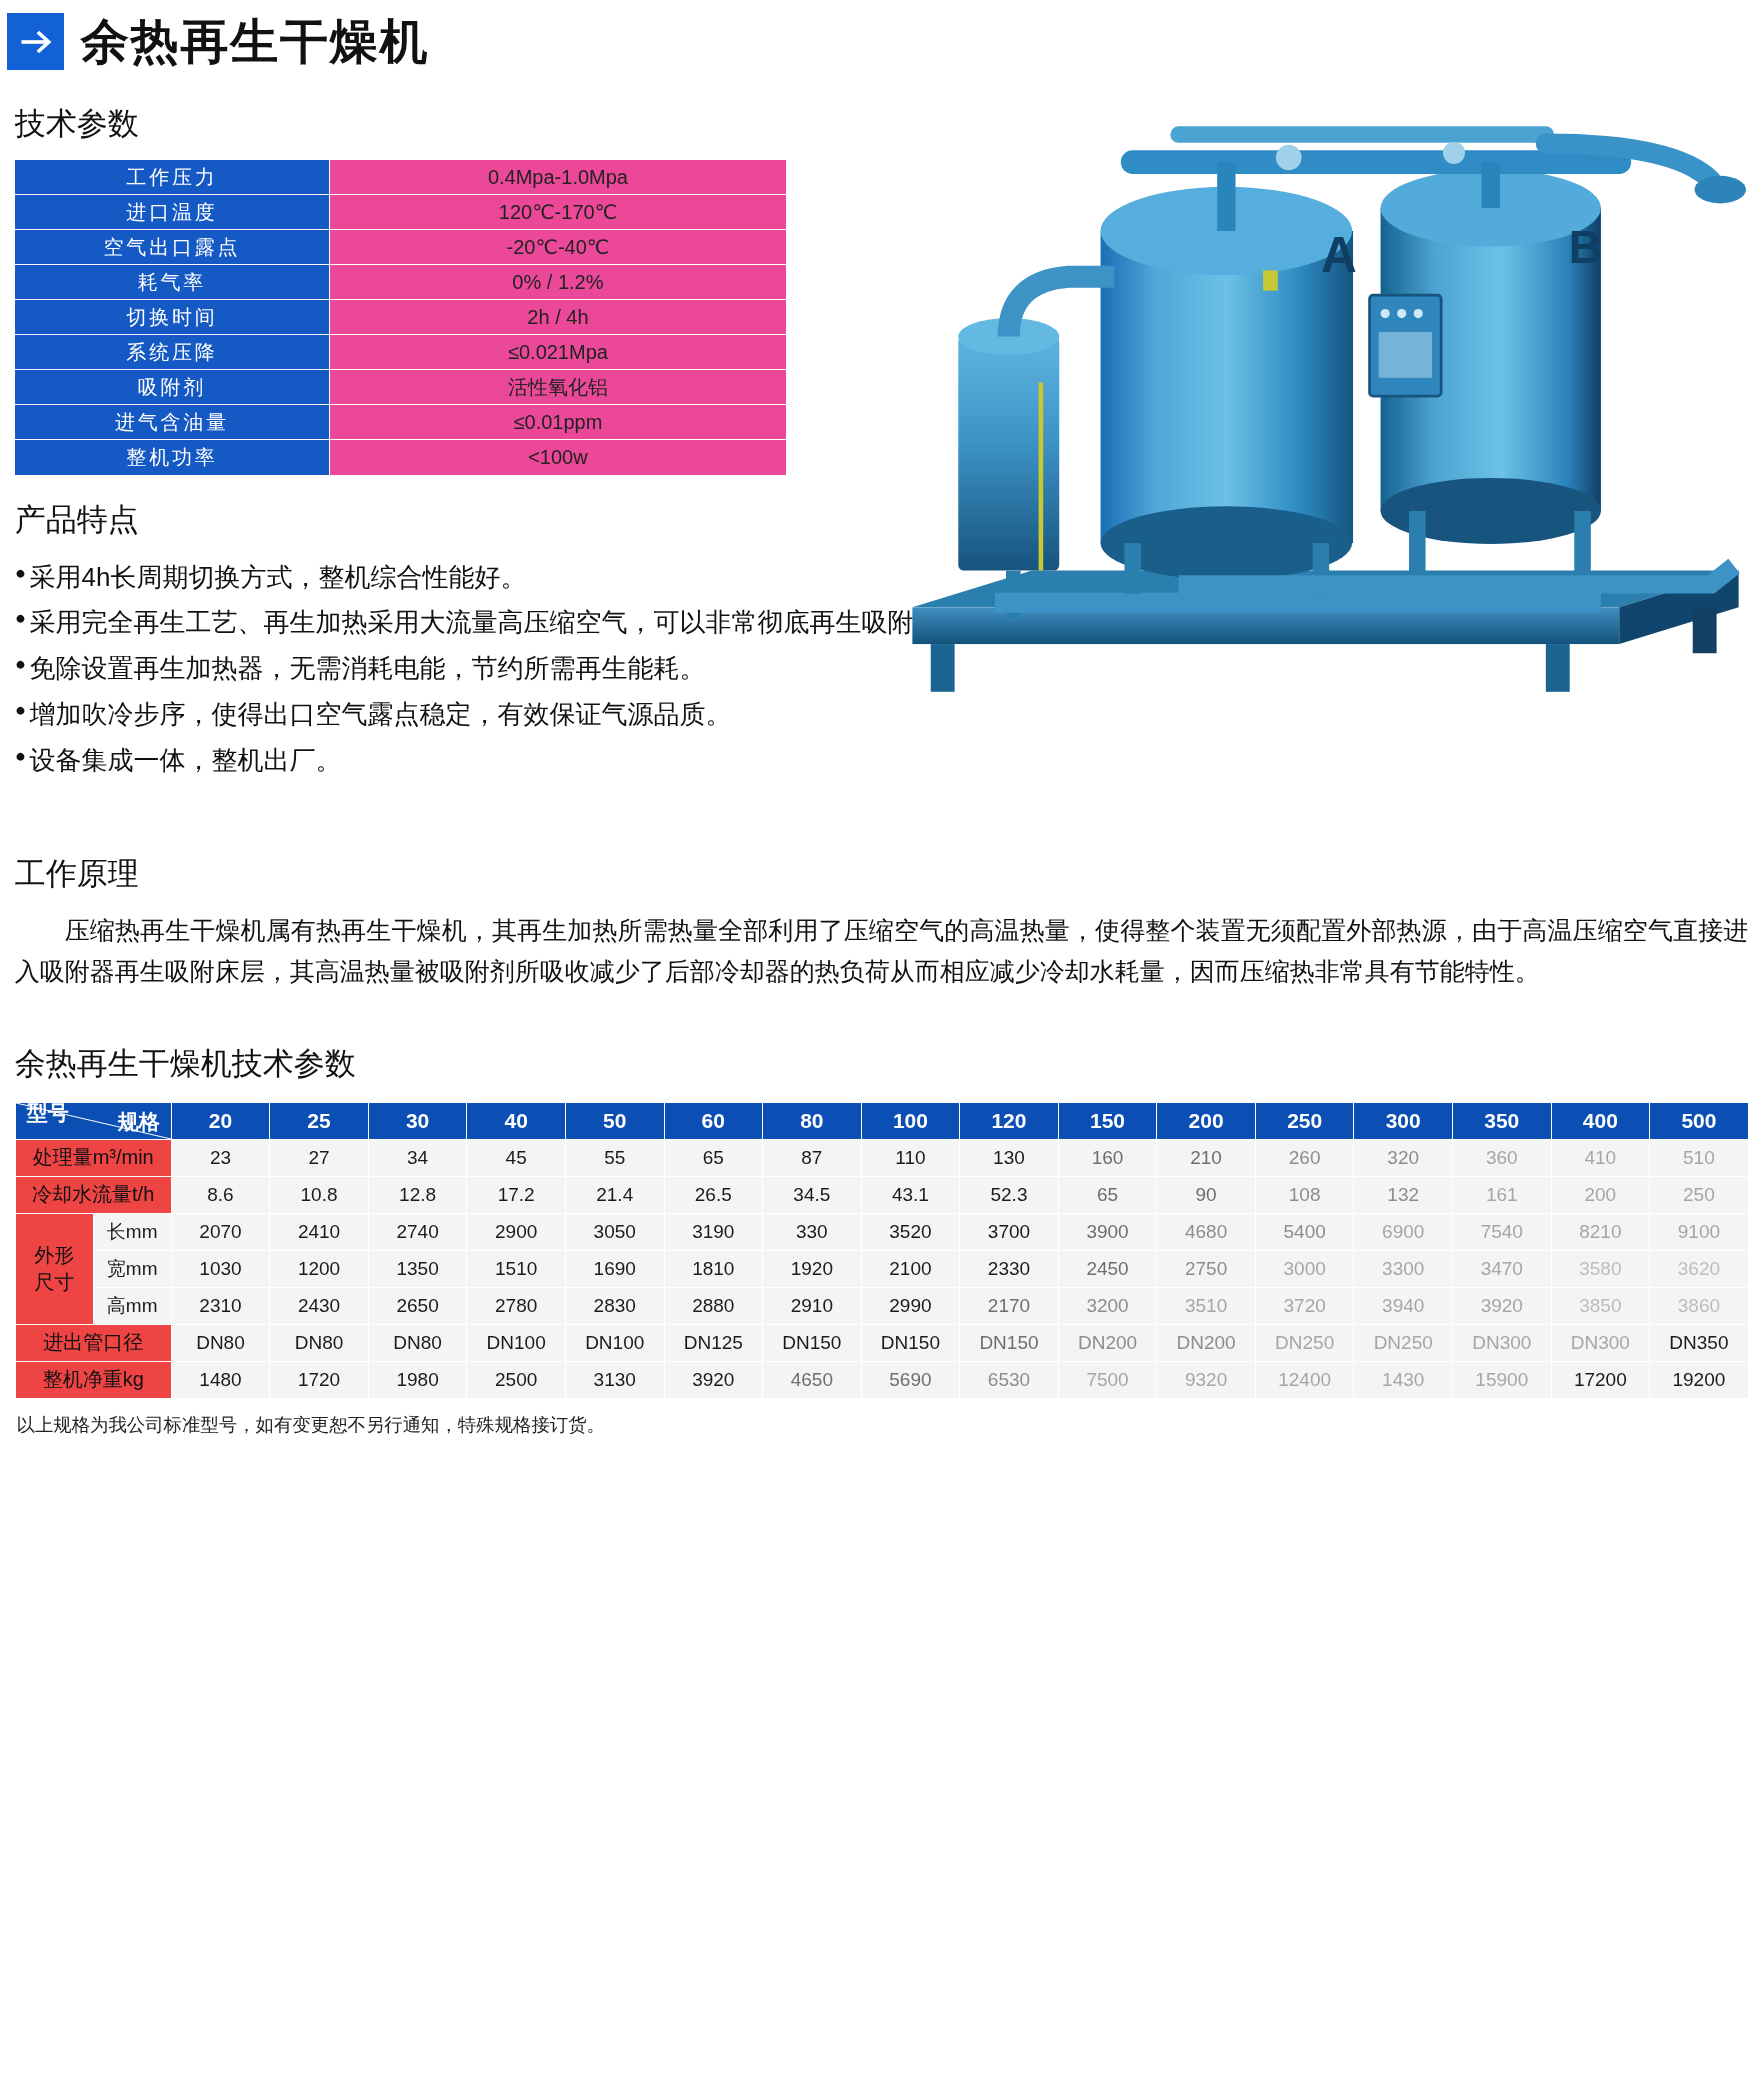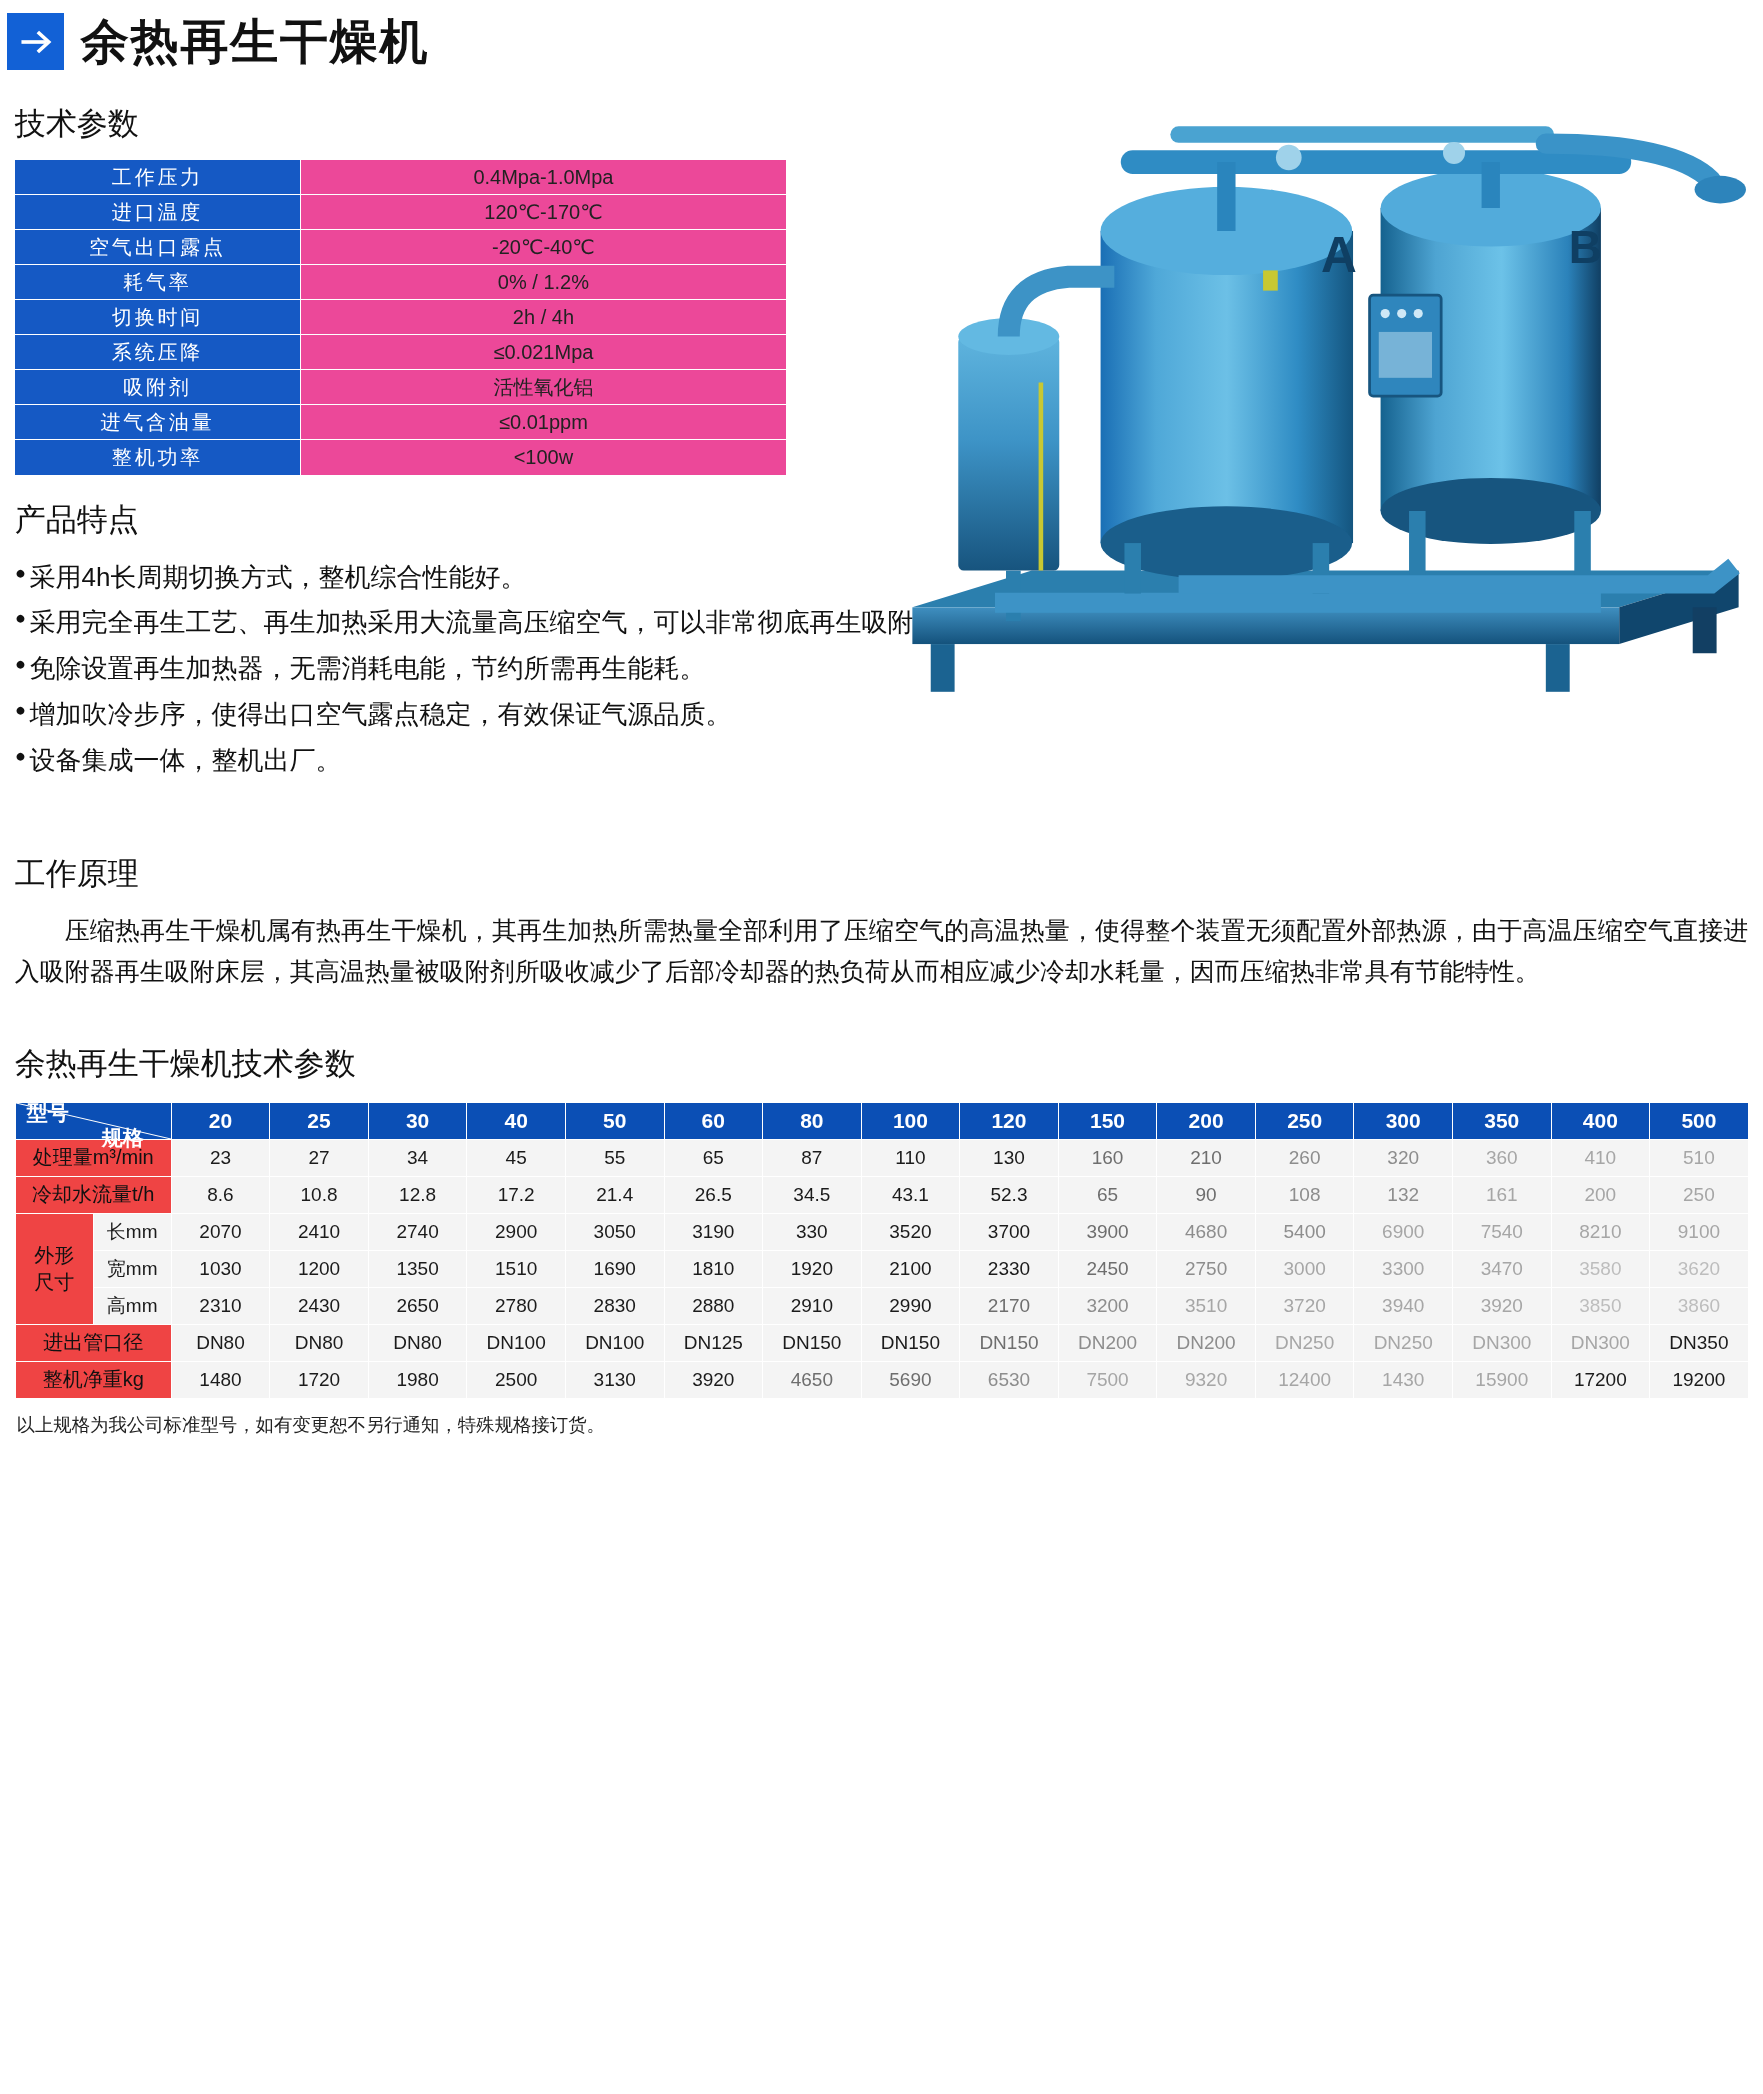--- a/index.html
+++ b/index.html
@@ -58,21 +58,21 @@
     border-collapse: collapse;
     width: 771px;
     table-layout: fixed;
   }
   table.spec td {
     height: 35px;
     font-size: 20px;
     border-bottom: 0.9px solid #ffffff;
   }
   table.spec td.label {
-    width: 286px;
+    width: 315px;
     background: #1559c4;
     color: #ffffff;
     text-align: center;
     letter-spacing: 2.8px;
     border-right: 0.9px solid #ffffff;
   }
   table.spec td.value {
     background: #ec4899;
     color: #222;
     text-align: center;
@@ -152,22 +152,22 @@
     background: #ef4444;
     color: #111;
     font-size: 20px;
   }
   td.corner {
     position: relative;
     background: #0b4fb5;
     width: 156px;
   }
   td.corner .sp-a {
-    position: absolute; top: 5.5px; right: 27px;
-    font-size: 21px; font-weight: bold; color:#fff;margin-top:16px;
+    position: absolute; top: 5.5px; right: 11px;
+    font-size: 21px; font-weight: bold; color:#fff;
   }
   td.corner .sp-b {
     position: absolute; bottom: 12px; left: 11px;
     font-size: 21px; font-weight: bold; color:#fff;
   }
   td.corner .diag {
     position: absolute; inset: 0;
   }
   td.corner .diag svg { width:100%; height:100%; display:block; }
   td.subhead {

